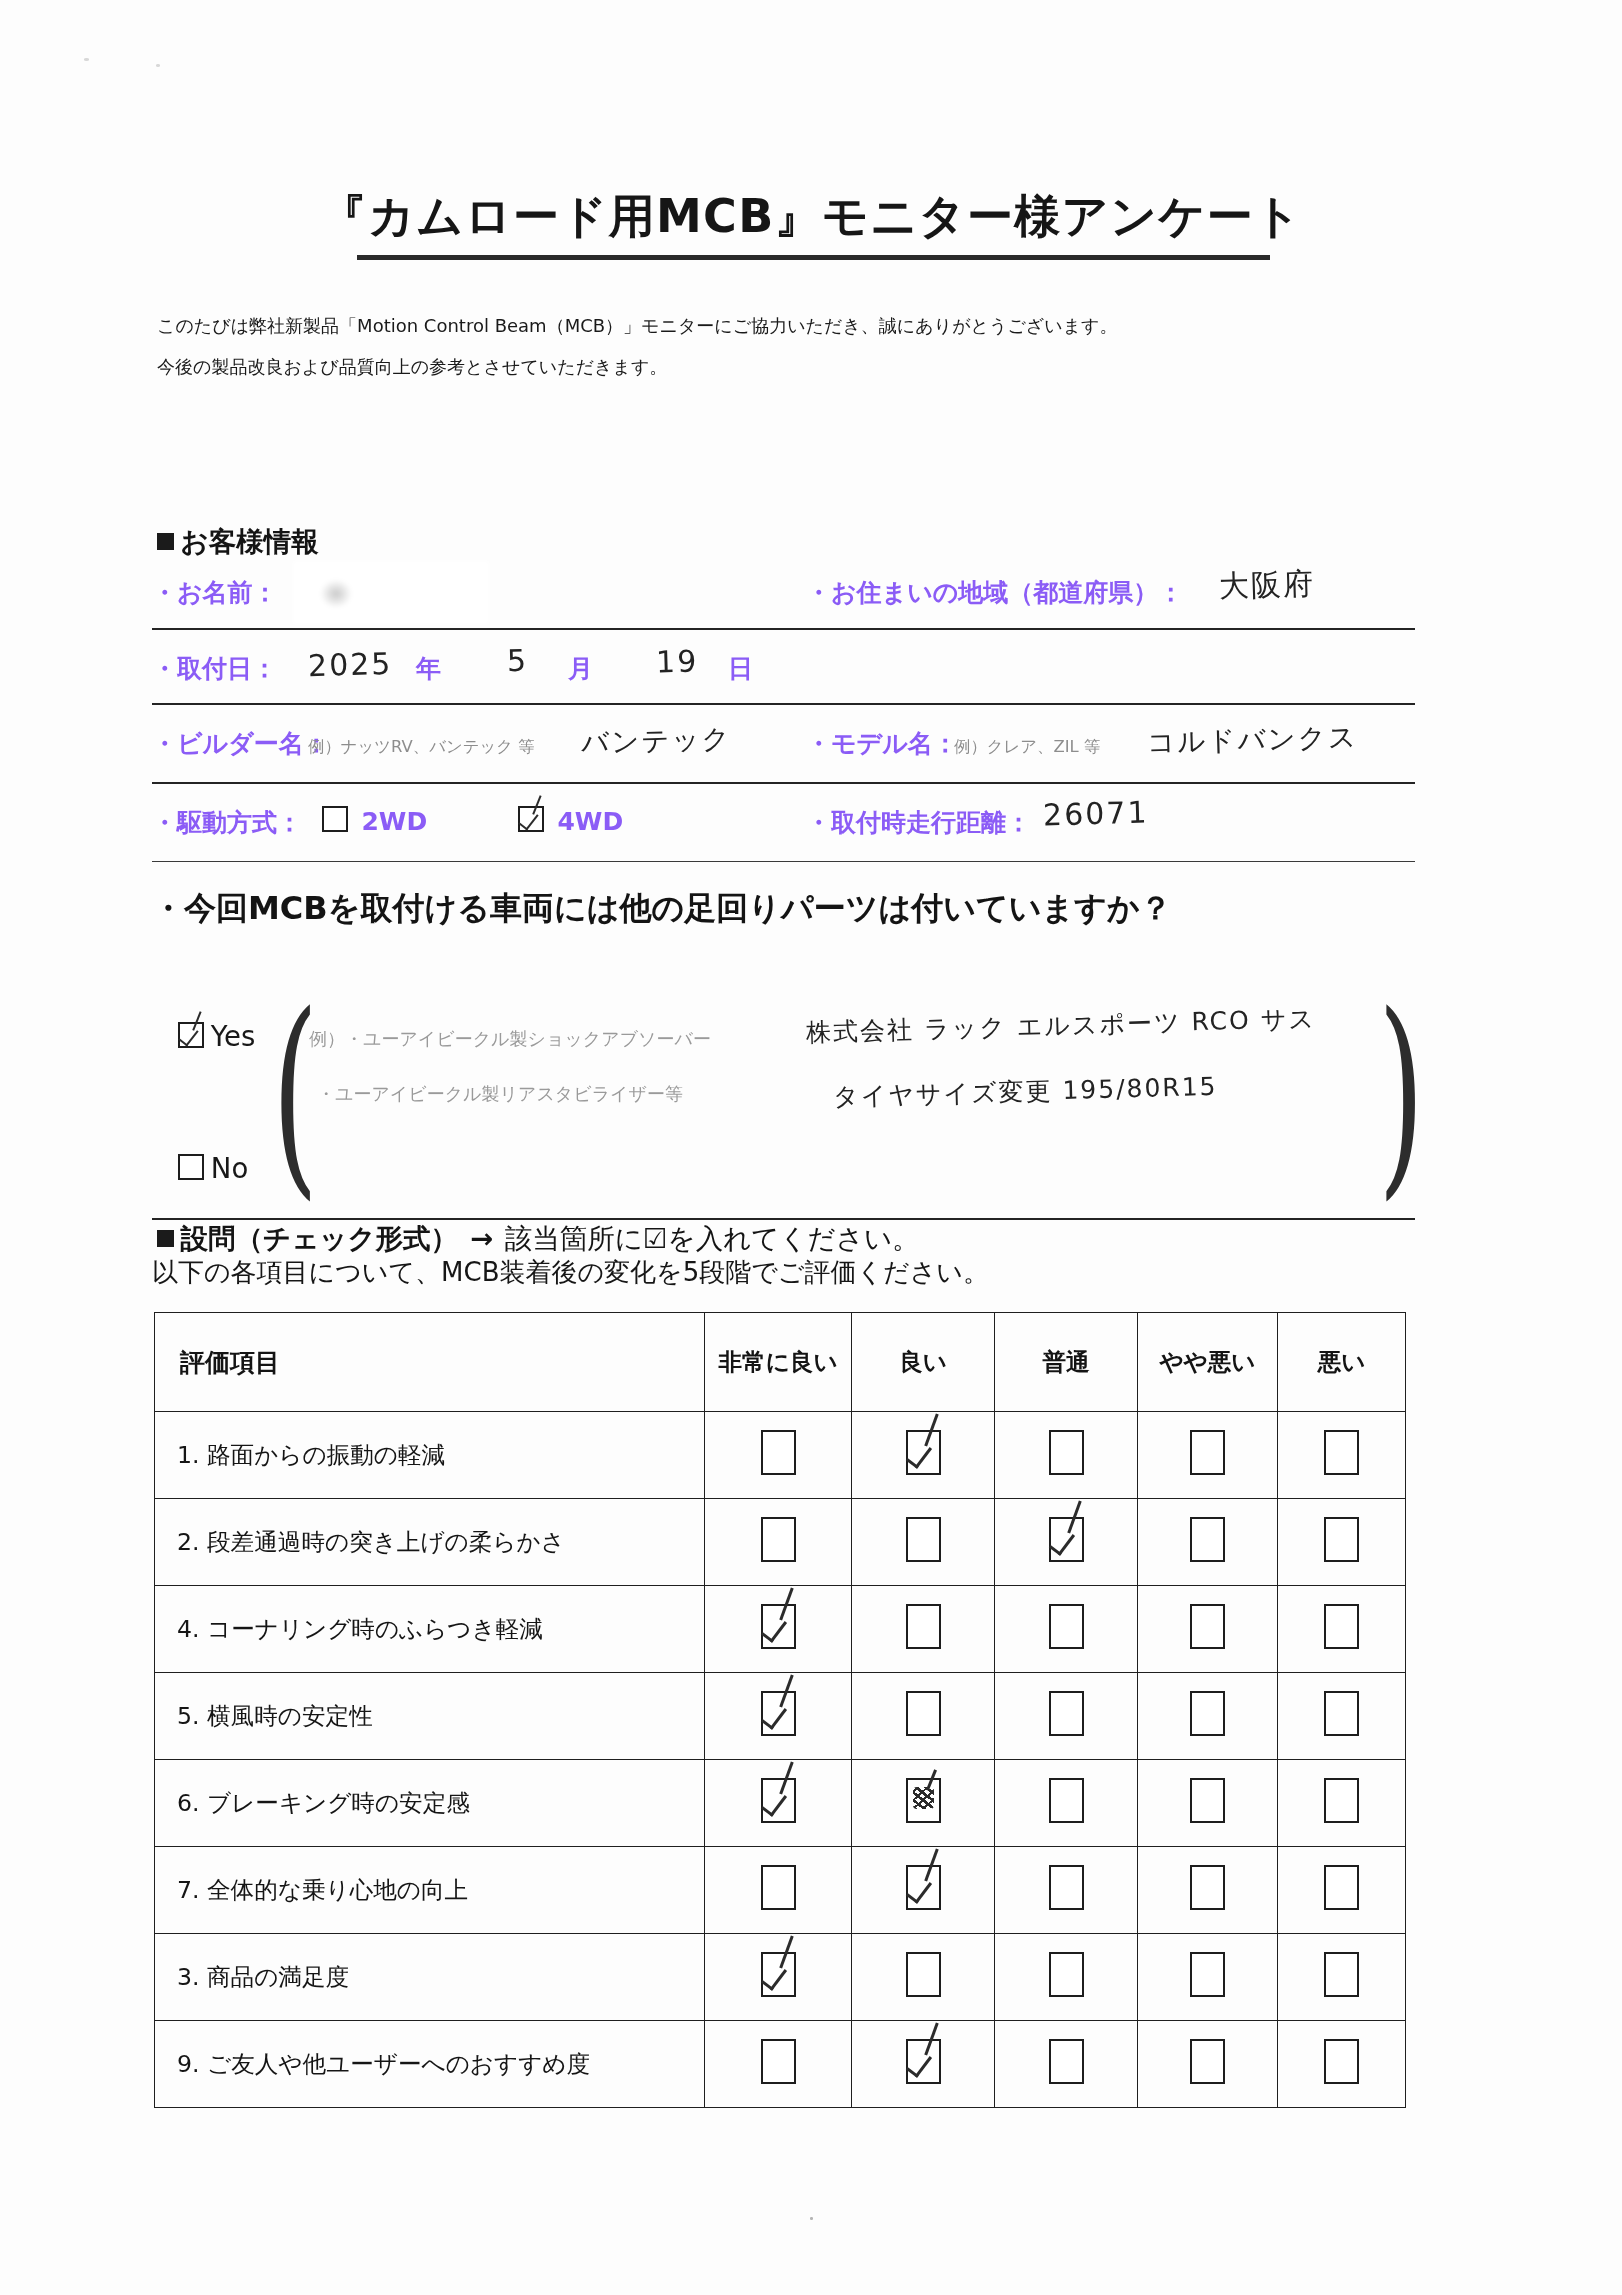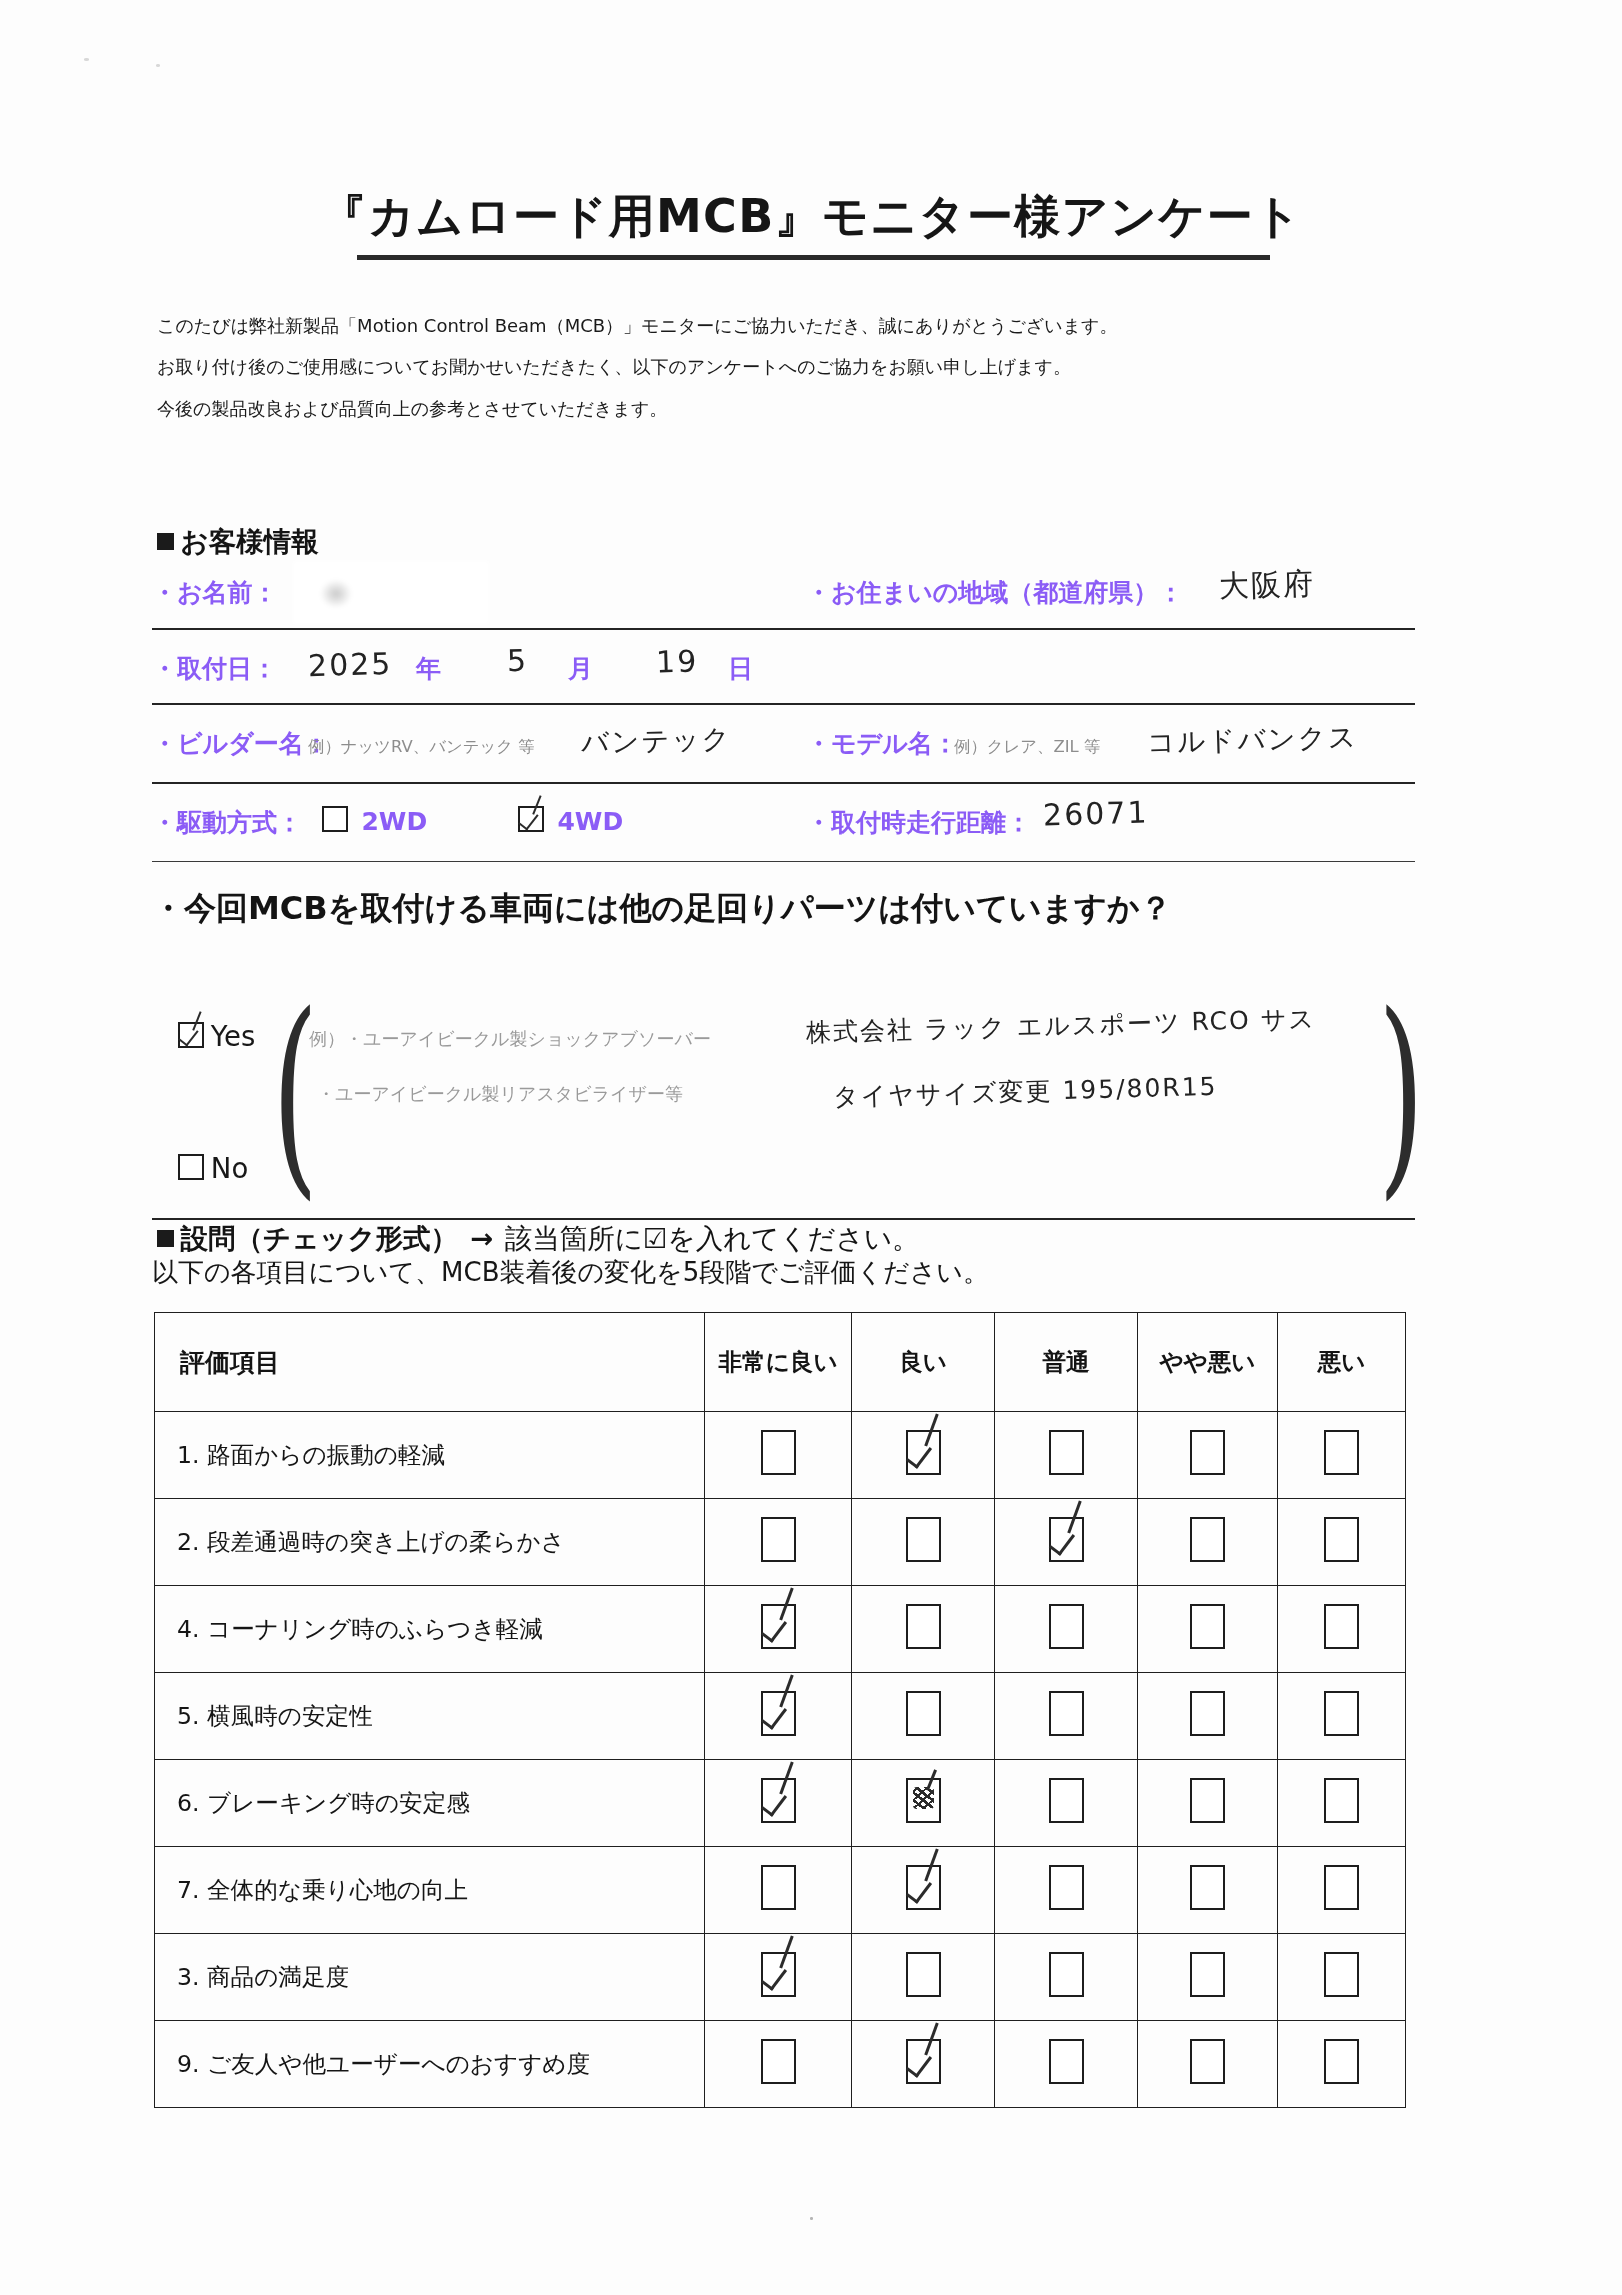--- a/index.html
+++ b/index.html
@@ -172,21 +172,20 @@
   <div class="speck" style="left:84px;top:58px;width:4.6px;height:2.6px;"></div>
   <div class="speck" style="left:156px;top:64px;width:3.9px;height:2.6px;"></div>
 
   <div class="title-wrap">
     <div class="title">『カムロード用MCB』モニター様アンケート</div>
   </div>
   <div class="title-rule"></div>
 
   <div class="intro">
     <p>このたびは弊社新製品「Motion Control Beam（MCB）」モニターにご協力いただき、誠にありがとうございます。</p>
-    <p>お取り付け後のご使用感についてお聞かせいただきたく、以下のアンケートへのご協力をお願い申し上げます。</p>
     <p>今後の製品改良および品質向上の参考とさせていただきます。</p>
   </div>
 
   <div class="sec-head" style="left:157px;top:510px;">
     <span class="sq"></span><span>お客様情報</span>
   </div>
 
   <div class="info">
 
     <div class="row" style="height:72px;">

